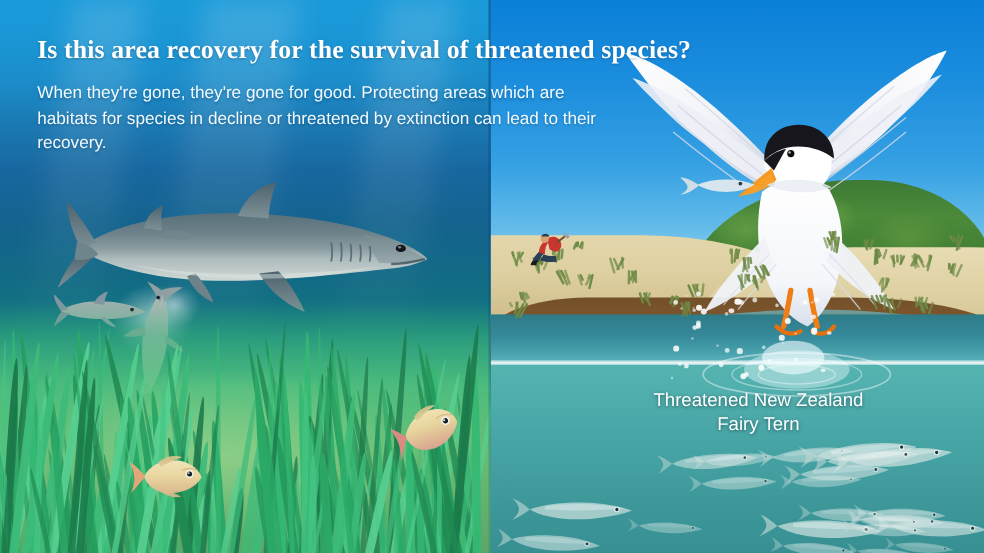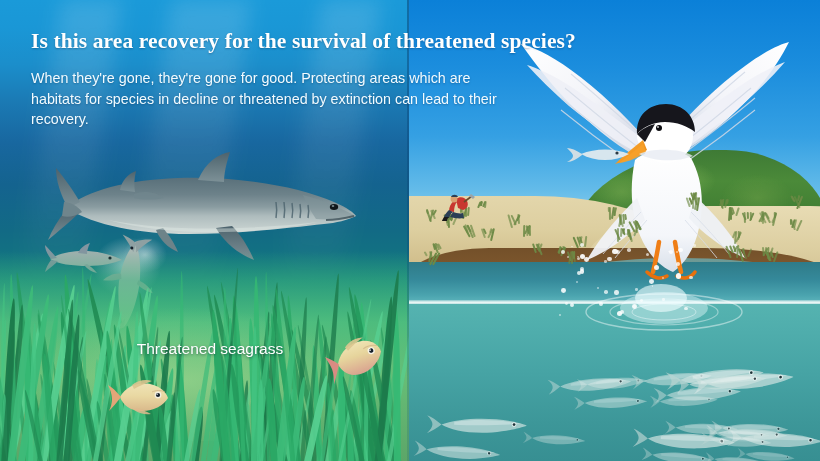--- a/index.html
+++ b/index.html
@@ -999,15 +999,16 @@
     </svg>
   </div>
 
   <div class="seam"></div>
 
   <div id="header-text">
     <div id="page-title">Is this area recovery for the survival of threatened species?</div>
     <div id="page-subtitle">When they're gone, they're gone for good. Protecting areas which are habitats for species in decline or threatened by extinction can lead to their recovery.</div>
   </div>
 
-  <div class="caption" id="caption-left">Threatened seagrass</div>
+  <div class="caption" id="caption-right">Threatened New Zealand
+Fairy Tern</div>
 
 </div>
 
 </body></html>

